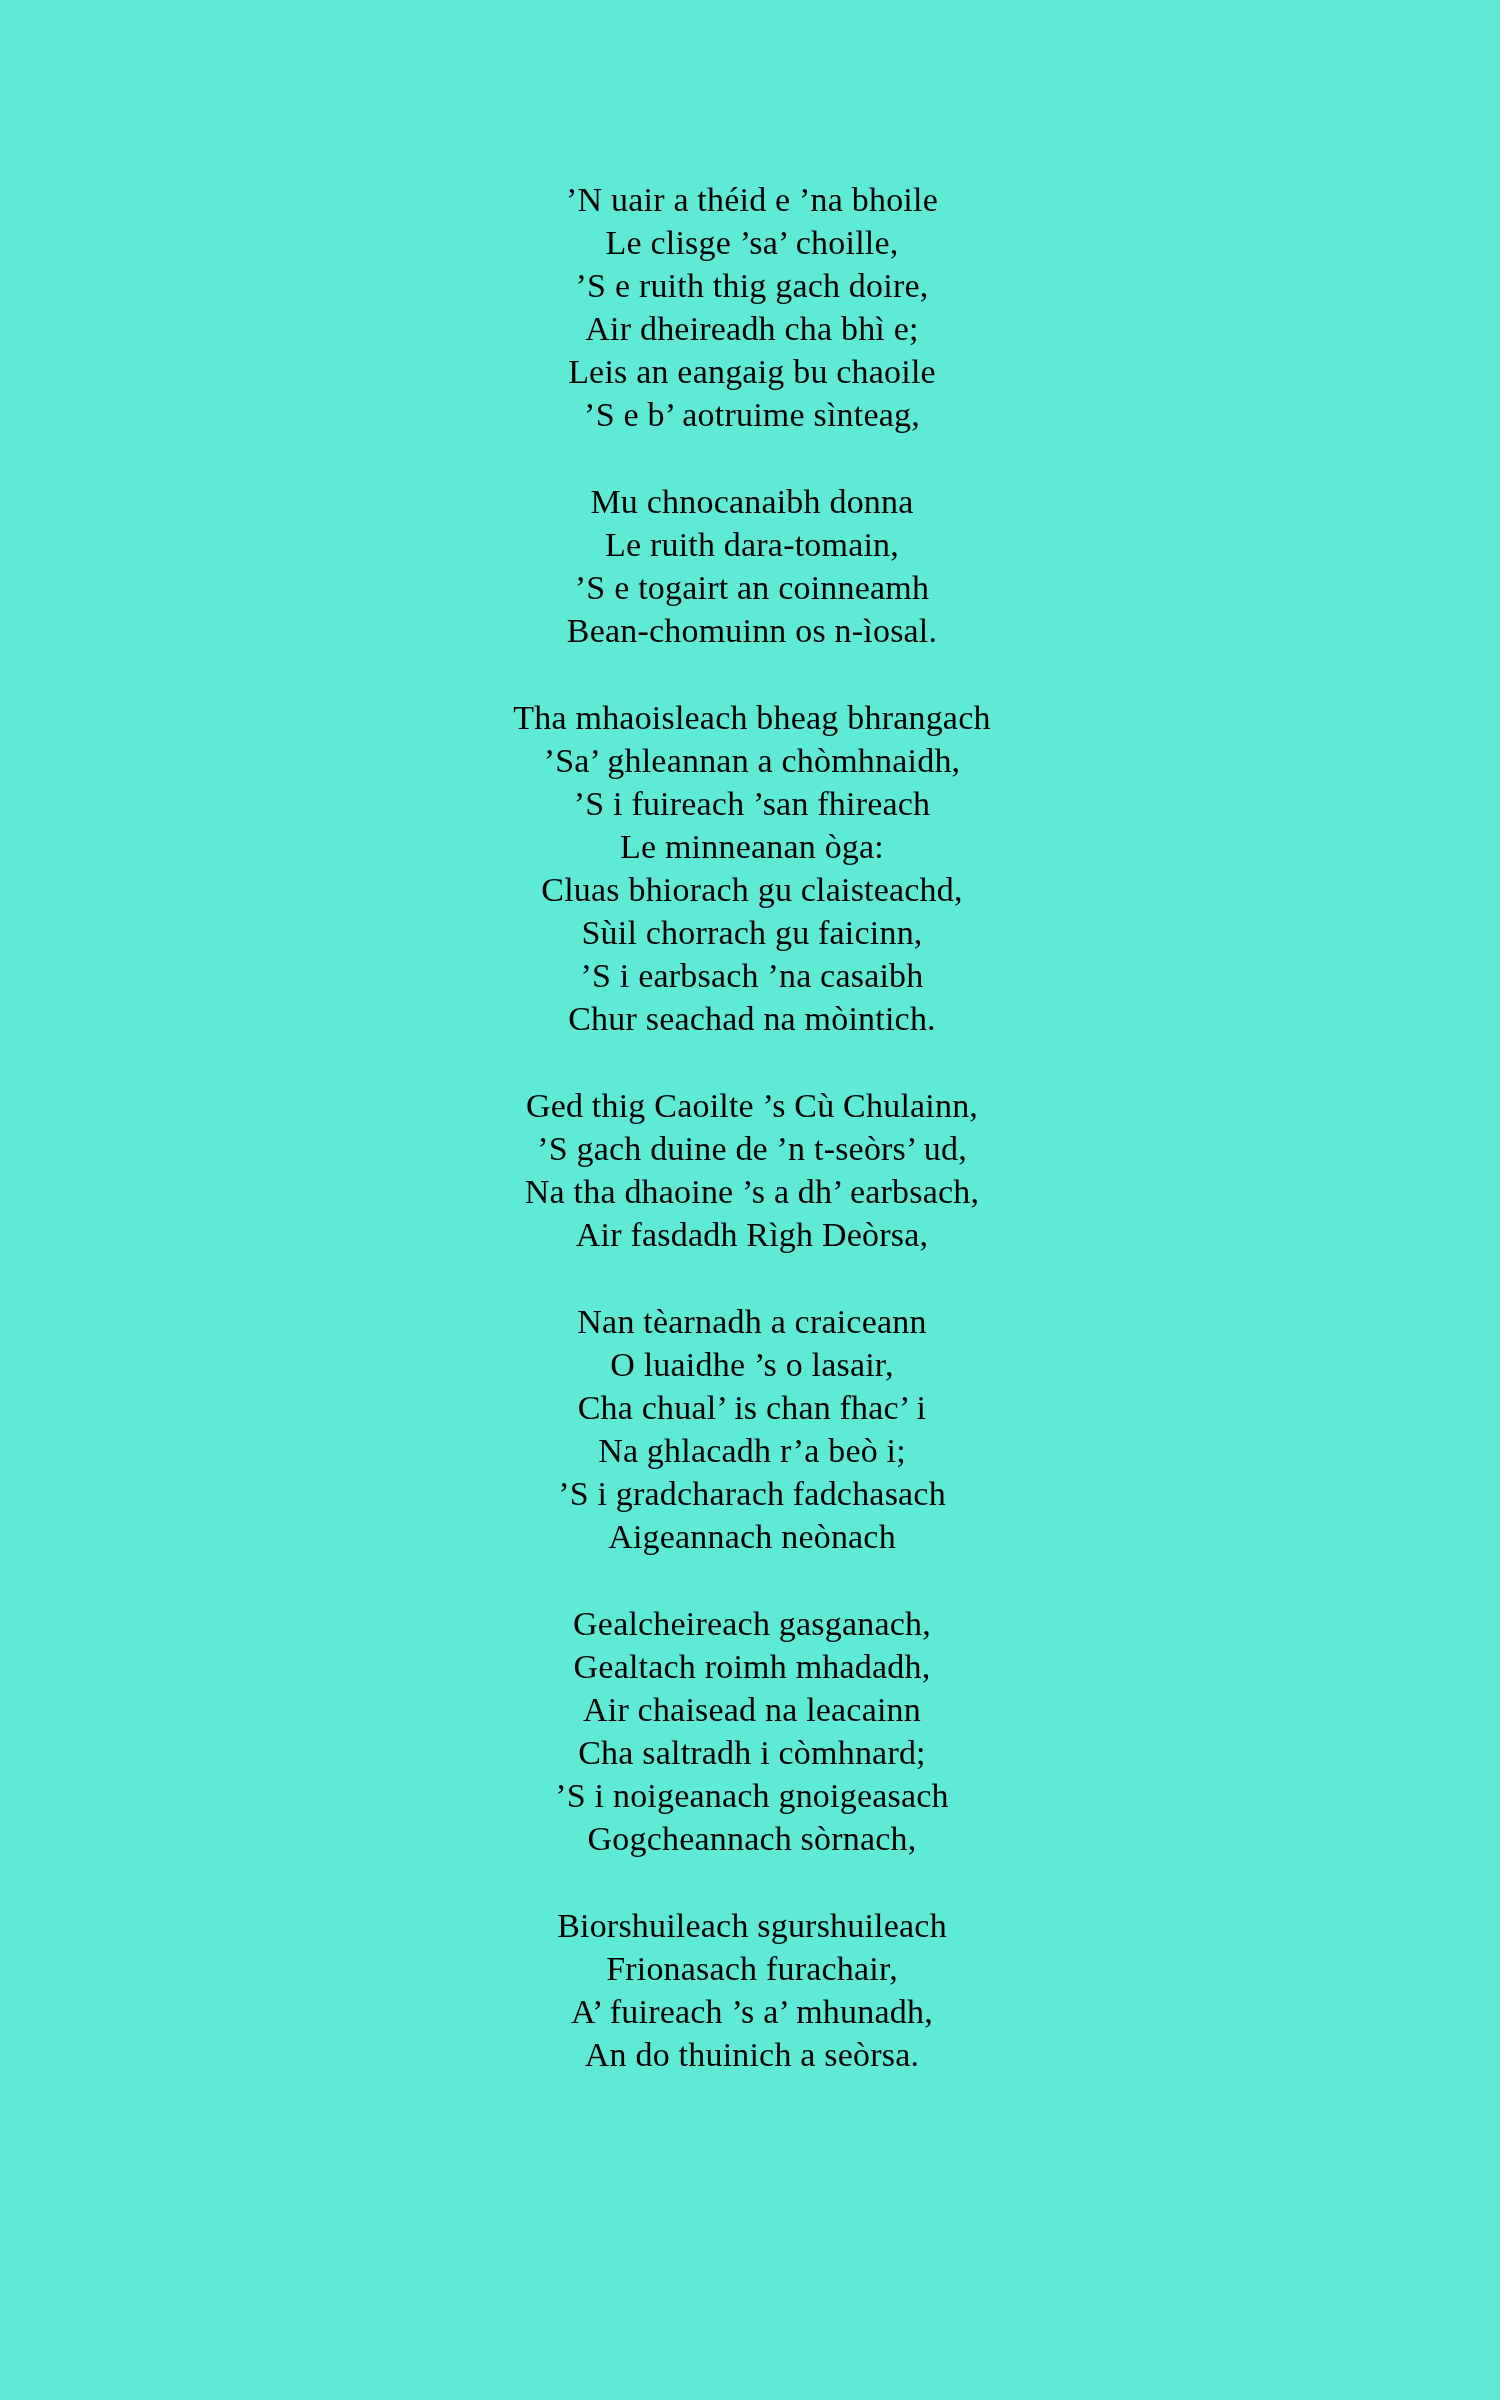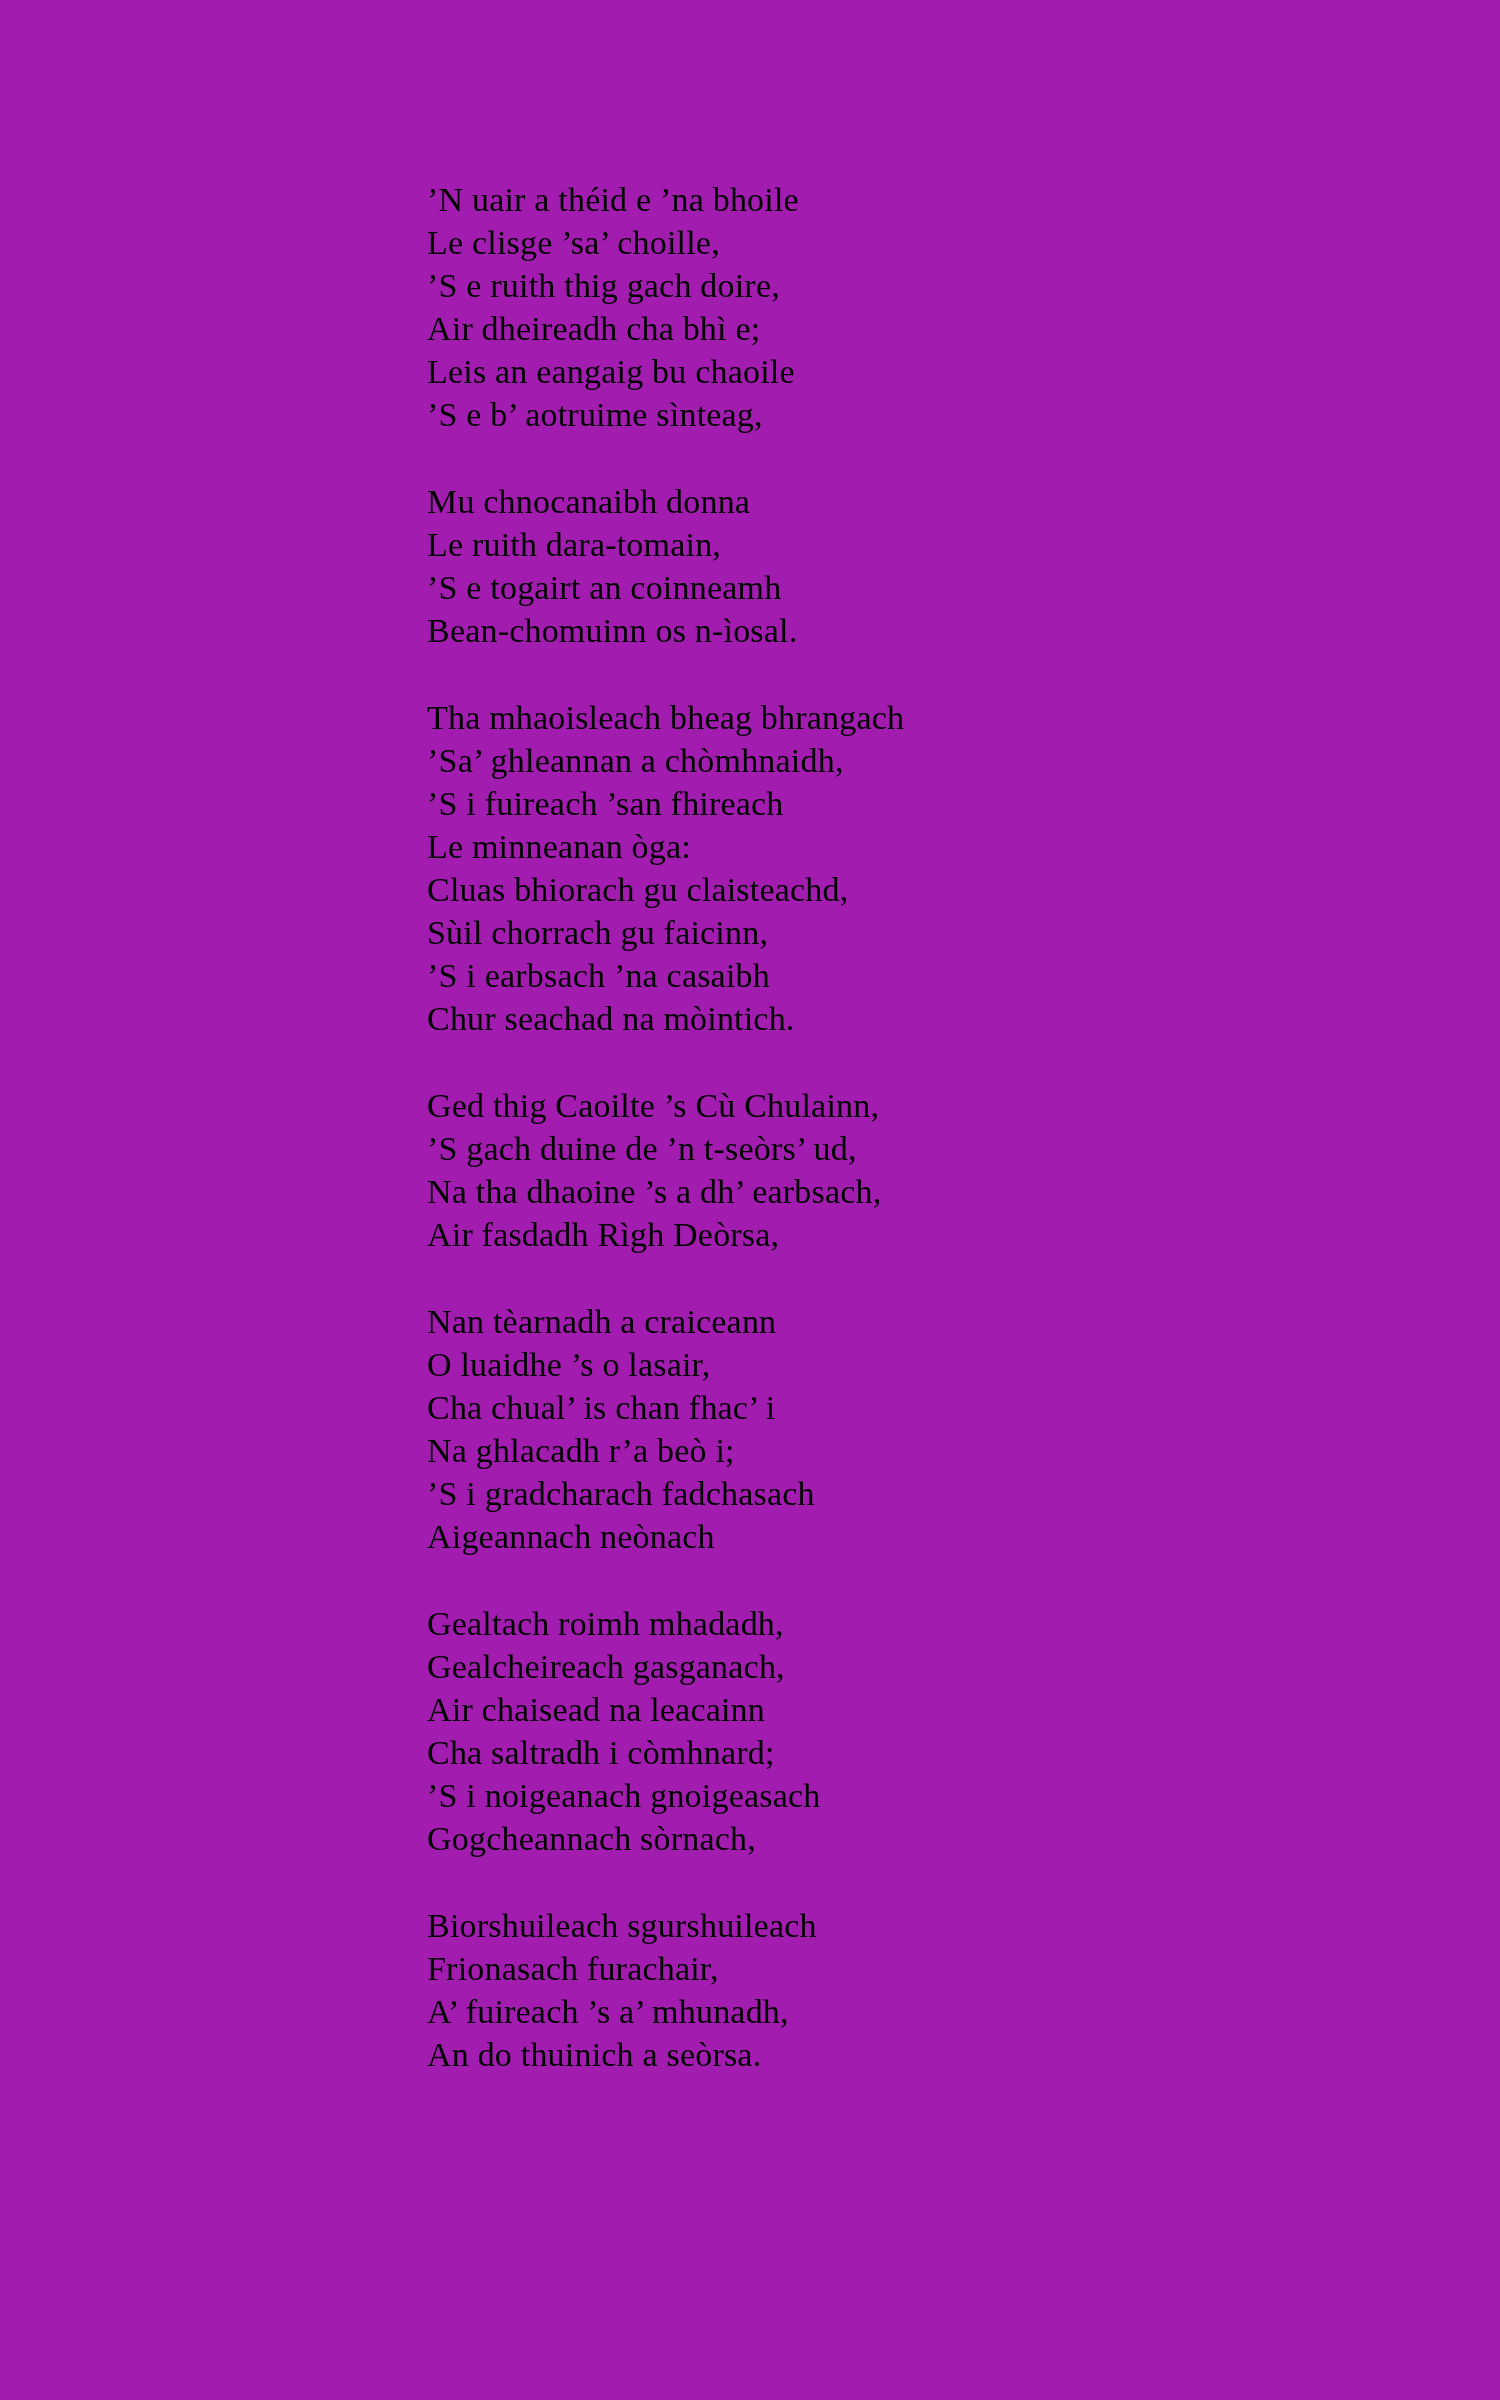--- a/index.html
+++ b/index.html
@@ -10,21 +10,22 @@
   body {
     width: 1500px;
     height: 2400px;
     position: relative;
     font-family: "Liberation Serif", "DejaVu Serif", serif;
     color: #000000;
   }
   .page {
     position: absolute;
     inset: 0;
-    background: #a21caf;
+    background: #5eead4;
+    text-align: center;
   }
   .poem {
     position: absolute;
     left: 427px;
     top: 178px;
     width: 650px;
   }
   .stanza {
     margin: 0 0 44px 0;
   }
@@ -81,22 +82,22 @@
     <div class="stanza">
       <div class="line">Nan tèarnadh a craiceann</div>
       <div class="line">O luaidhe ’s o lasair,</div>
       <div class="line">Cha chual’ is chan fhac’ i</div>
       <div class="line">Na ghlacadh r’a beò i;</div>
       <div class="line">’S i gradcharach fadchasach</div>
       <div class="line">Aigeannach neònach</div>
     </div>
 
     <div class="stanza">
+      <div class="line">Gealcheireach gasganach,</div>
       <div class="line">Gealtach roimh mhadadh,</div>
-      <div class="line">Gealcheireach gasganach,</div>
       <div class="line">Air chaisead na leacainn</div>
       <div class="line">Cha saltradh i còmhnard;</div>
       <div class="line">’S i noigeanach gnoigeasach</div>
       <div class="line">Gogcheannach sòrnach,</div>
     </div>
 
     <div class="stanza">
       <div class="line">Biorshuileach sgurshuileach</div>
       <div class="line">Frionasach furachair,</div>
       <div class="line">A’ fuireach ’s a’ mhunadh,</div>

